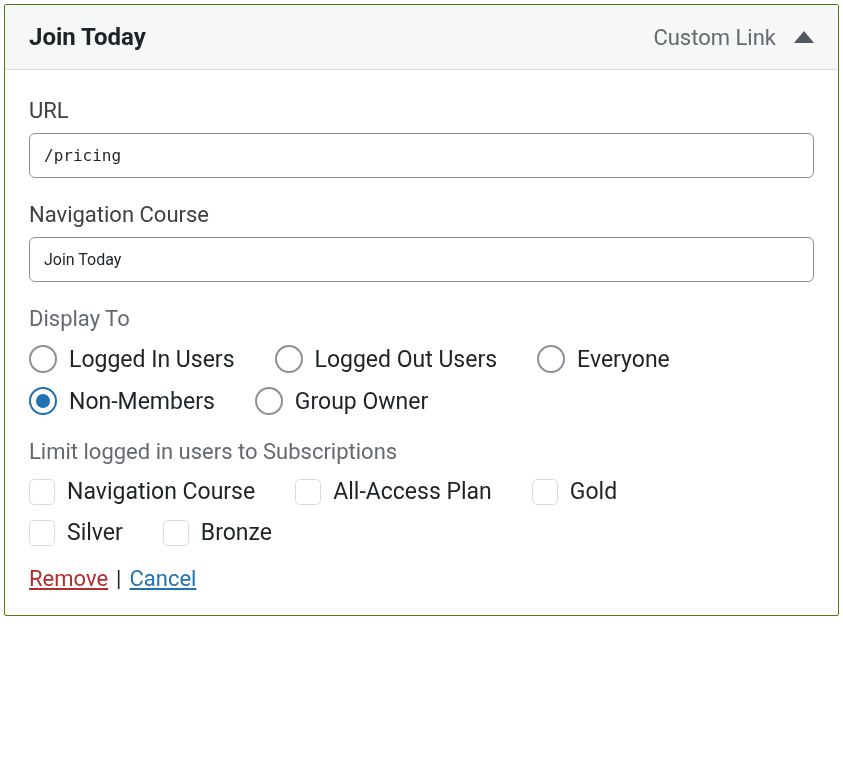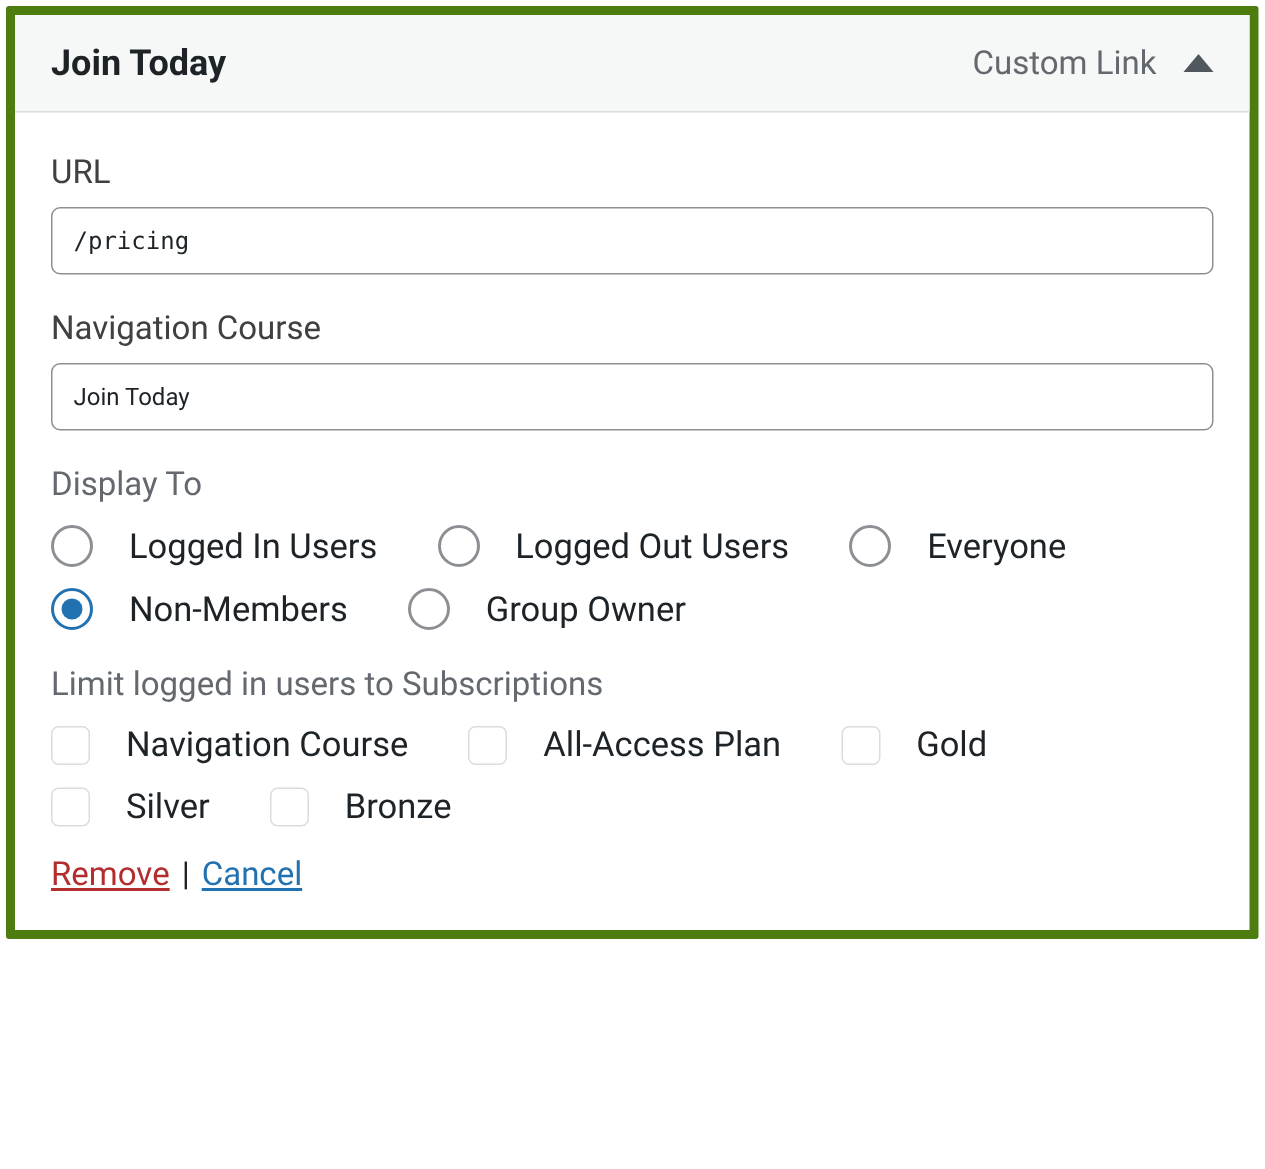--- a/index.html
+++ b/index.html
@@ -4,21 +4,21 @@
   <style>
     * { box-sizing: border-box; margin: 0; padding: 0; }
     body {
       font-family: -apple-system, BlinkMacSystemFont, "Segoe UI", Roboto, sans-serif;
       background: #fff;
       padding: 4px;
       font-size: 21px;
       color: #1d2327;
     }
     .panel {
-      border: 6px solid #4d7c0f;
+      border: 1px solid #4d7c0f;
       border-radius: 2px;
       width: 835px;
     }
     .panel-header {
       background: #f6f7f7;
       border-bottom: 1px solid #dcdcde;
       padding: 18px 24px;
       display: flex;
       justify-content: space-between;
       align-items: center;
@@ -74,21 +74,21 @@
     .radio-row, .check-row {
       display: flex;
       flex-wrap: wrap;
       column-gap: 40px;
       row-gap: 12px;
       margin-bottom: 14px;
     }
     .radio-item, .check-item {
       display: flex;
       align-items: center;
-      gap: 24px;
+      gap: 12px;
     }
     .radio-ctrl {
       width: 28px;
       height: 28px;
       border: 2px solid #8c8f94;
       border-radius: 50%;
       display: flex;
       align-items: center;
       justify-content: center;
       flex-shrink: 0;

